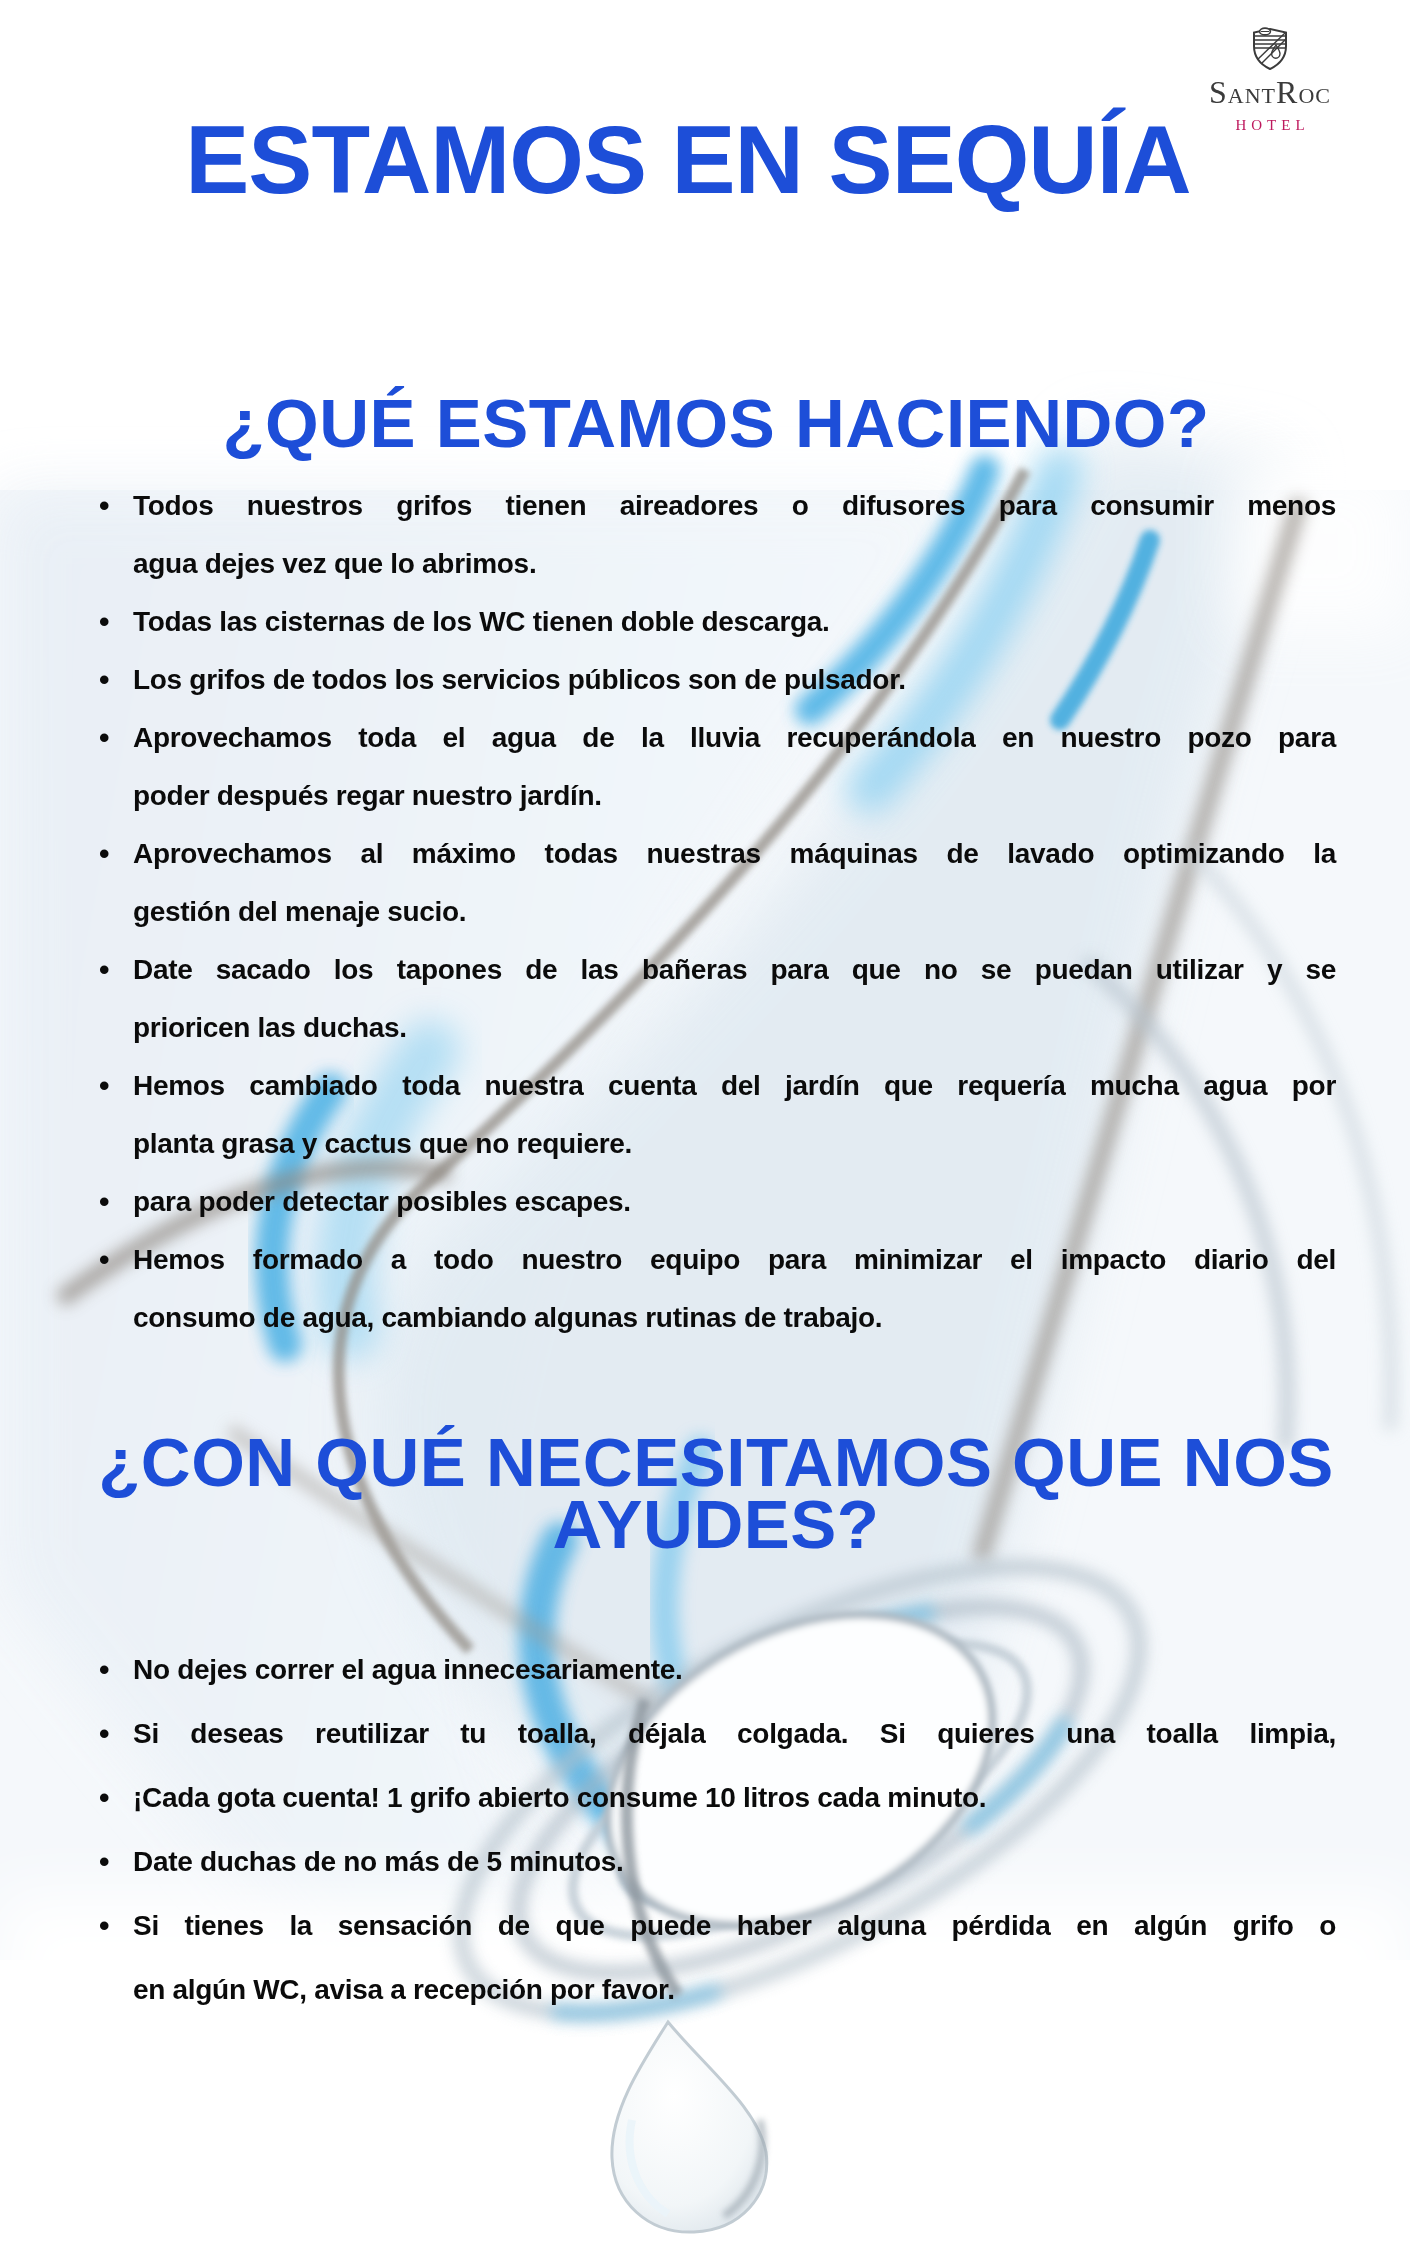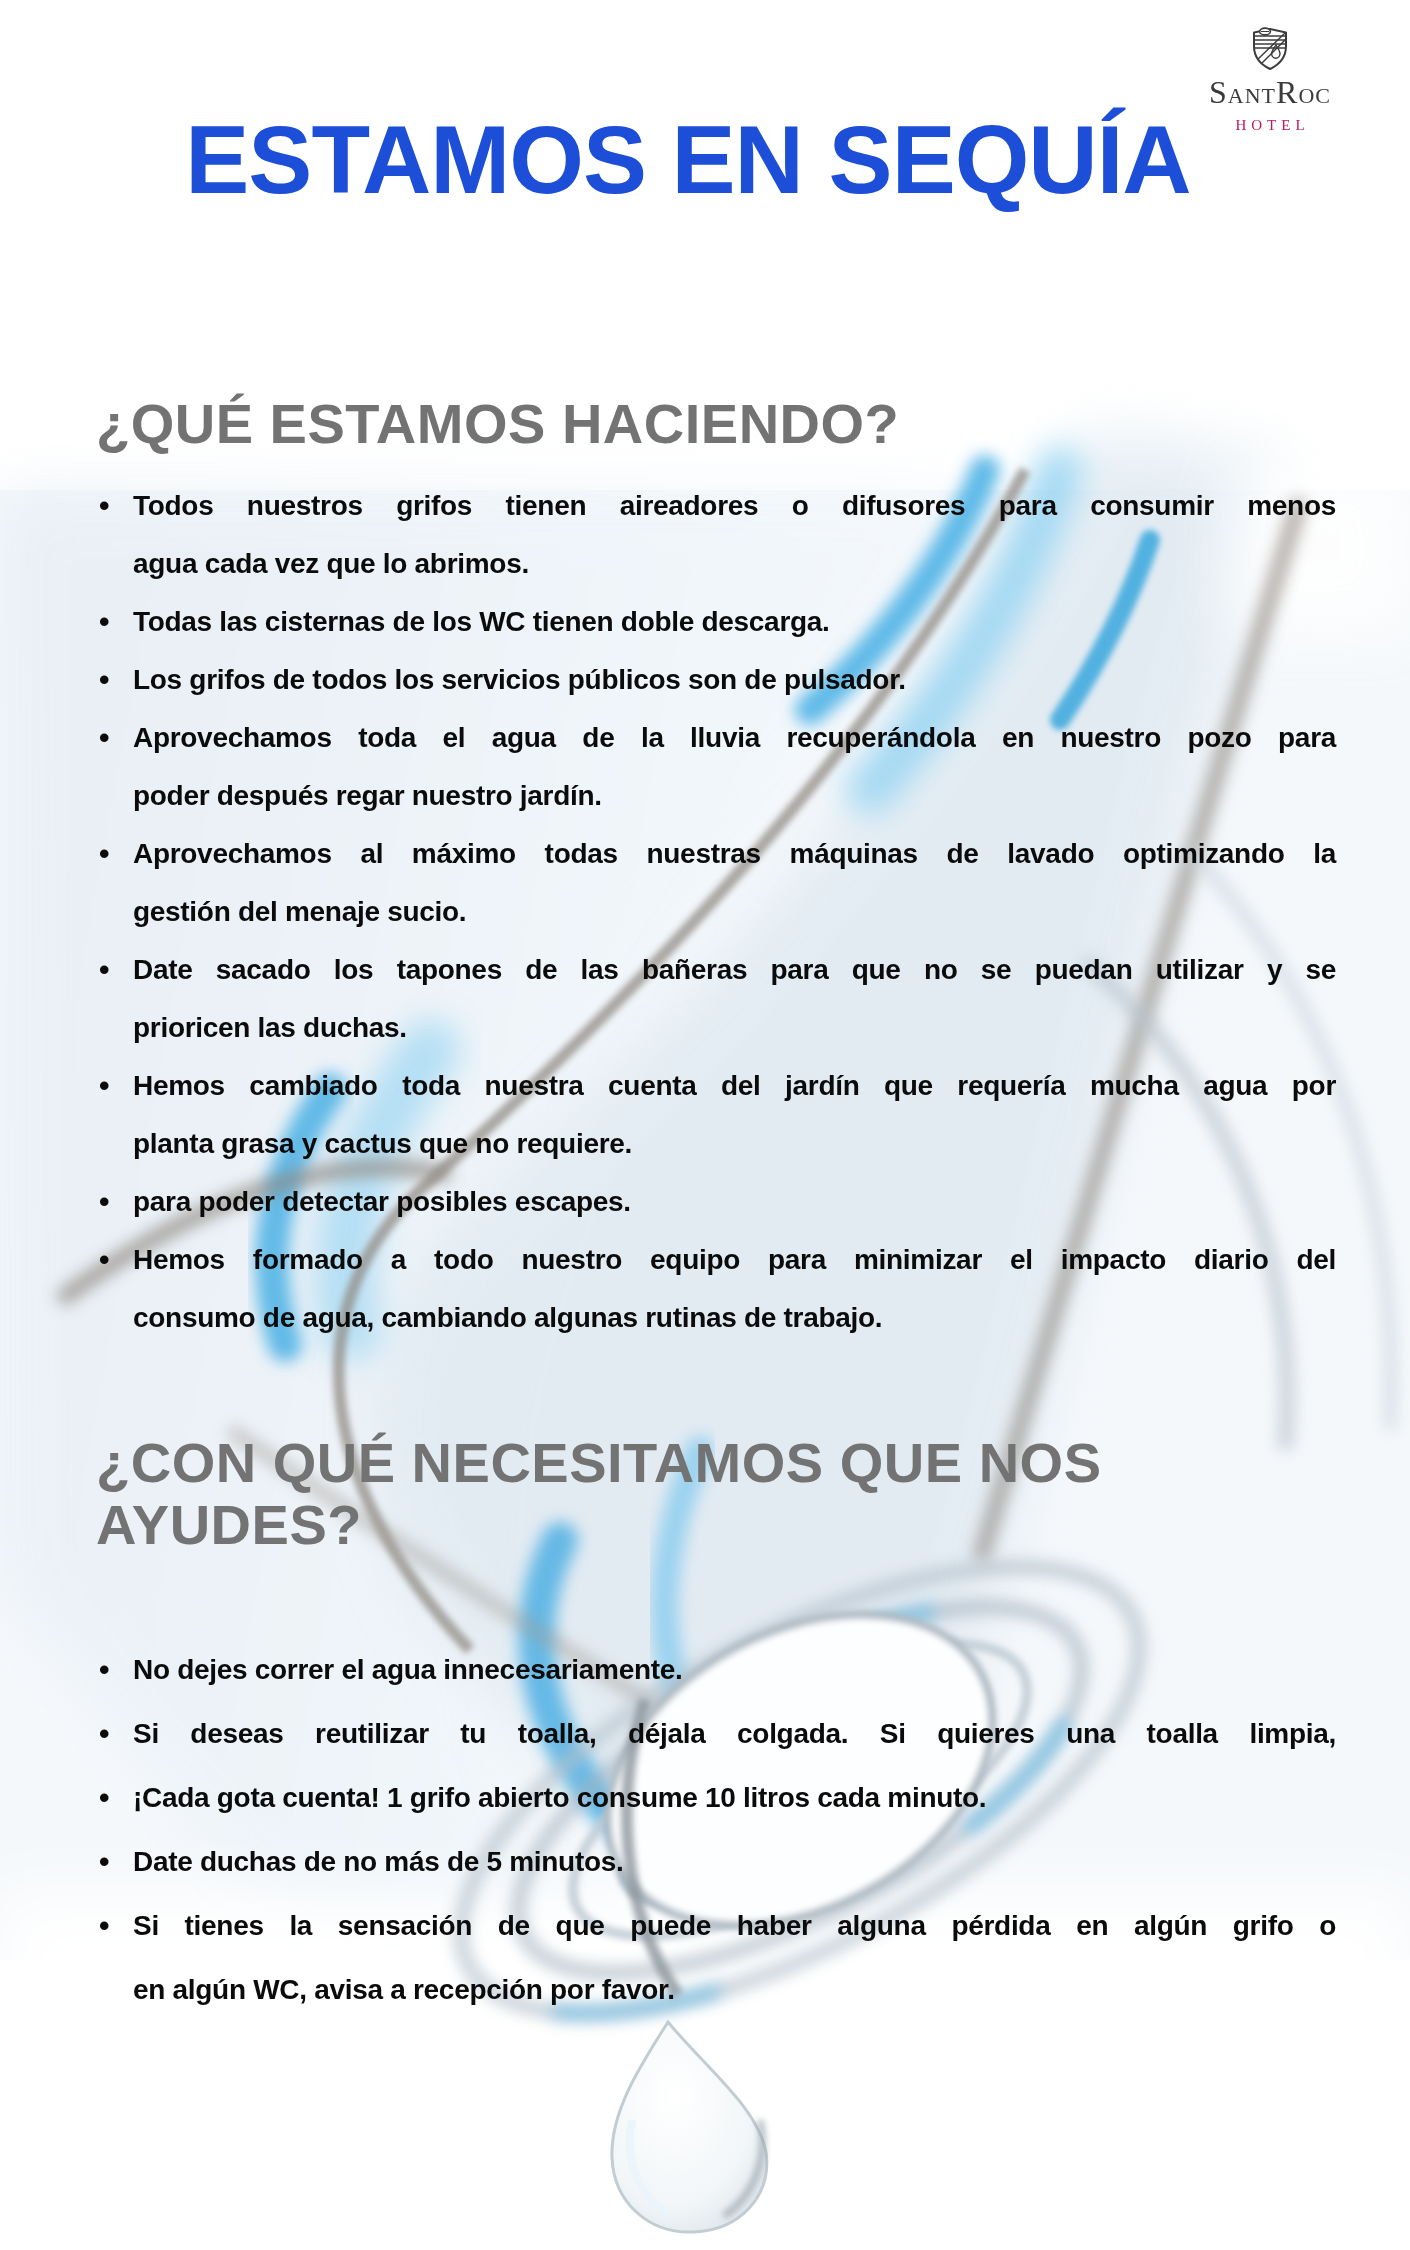--- a/index.html
+++ b/index.html
@@ -26,21 +26,21 @@
 
   
   .title {
     position:absolute; left:0; right:34px; top:112px; text-align:center;
     font-size:96px; font-weight:bold; letter-spacing:-1px; color:#1d4ed8;
     line-height:1;
   }
 
   
   .sec { position:absolute; left:96px; width:1240px; }
-  .sec h2 { font-size:56px; font-weight:bold; letter-spacing:0.5px; line-height:62px; color:#737373; }
+  .sec h2 { font-size:69px; font-weight:bold; letter-spacing:0.5px; line-height:62px; color:#1d4ed8;text-align:center; }
   .sec-1 { top:393px; }
   .sec-2 { top:1432px; }
   .sec ul { list-style:none; }
   .sec-1 ul { margin-top:22px; }
   .sec-2 ul { margin-top:82px; }
   .sec li { position:relative; padding-left:37px; font-weight:bold; font-size:28px; letter-spacing:-0.3px; }
   .sec-1 li { line-height:58px; }
   .sec-2 li { line-height:64px; }
   .sec li::before { content:"\2022"; position:absolute; left:3px; top:0; font-size:30px; }
   .ln { text-align:justify; text-align-last:justify; }
@@ -148,21 +148,21 @@
       <div class="brand-sub">HOTEL</div>
     </header>
 
     <h1 class="title">ESTAMOS EN SEQUÍA</h1>
 
     <section class="sec sec-1">
       <h2>¿QUÉ ESTAMOS HACIENDO?</h2>
       <ul>
           <li>
             <div class="ln">Todos nuestros grifos tienen aireadores o difusores para consumir menos</div>
-            <div class="ln last">agua cada vez que lo abrimos.</div>
+            <div class="ln last">agua dejes vez que lo abrimos.</div>
           </li>
           <li>
             <div class="ln last">Todas las cisternas de los WC tienen doble descarga.</div>
           </li>
           <li>
             <div class="ln last">Los grifos de todos los servicios públicos son de pulsador.</div>
           </li>
           <li>
             <div class="ln">Aprovechamos toda el agua de la lluvia recuperándola en nuestro pozo para</div>
             <div class="ln last">poder después regar nuestro jardín.</div>

